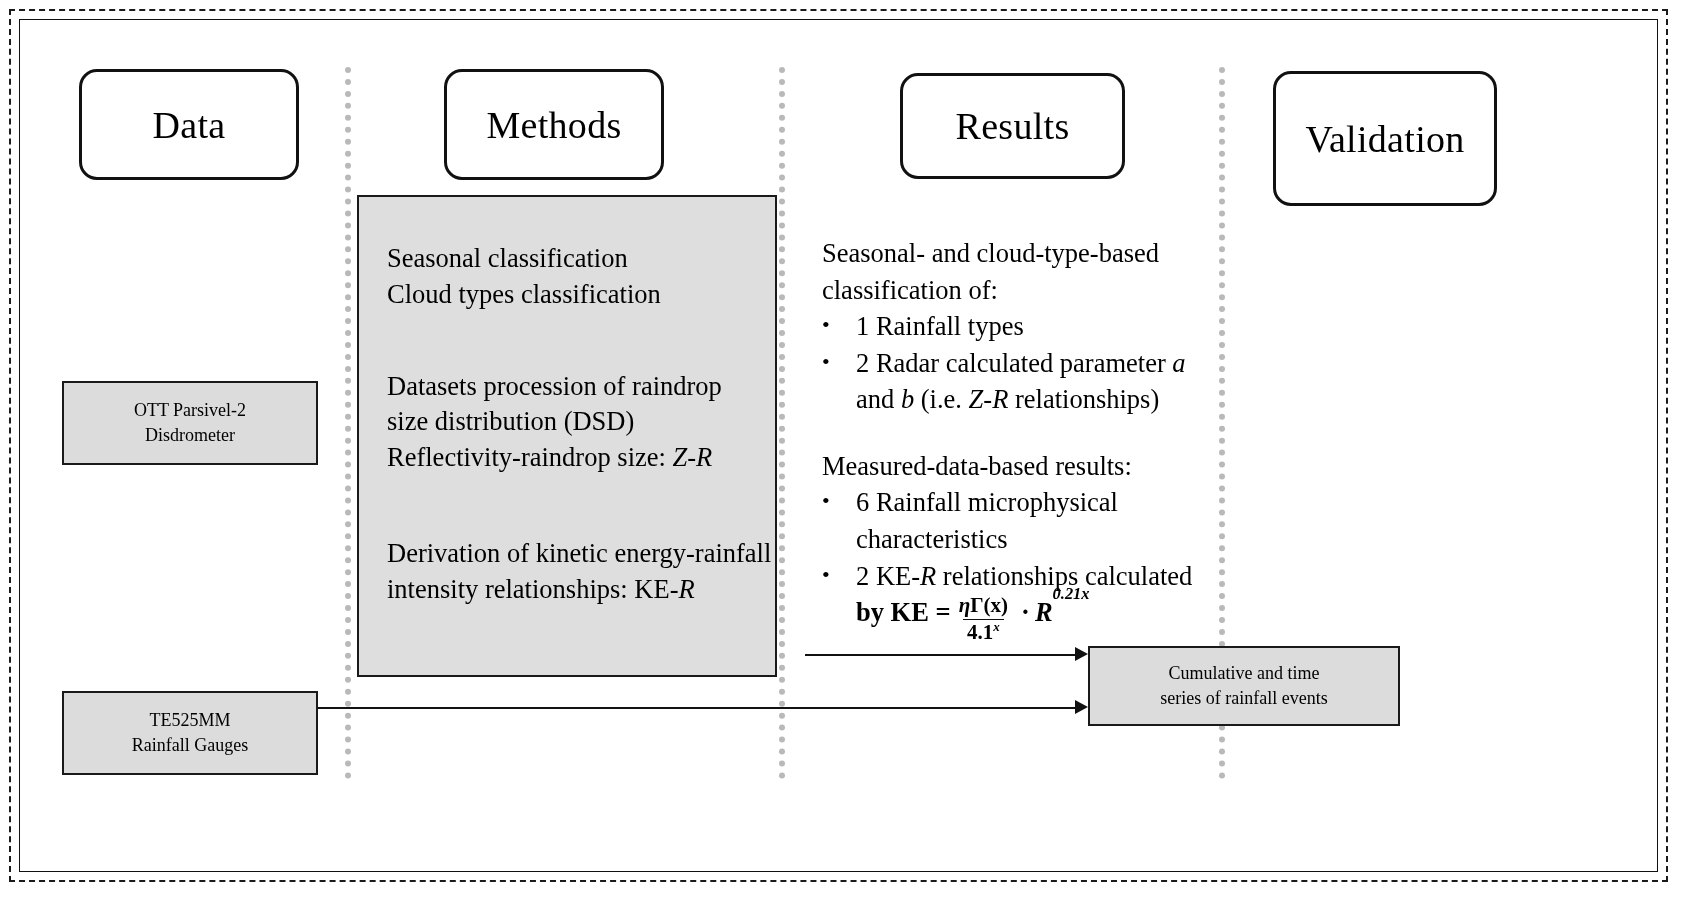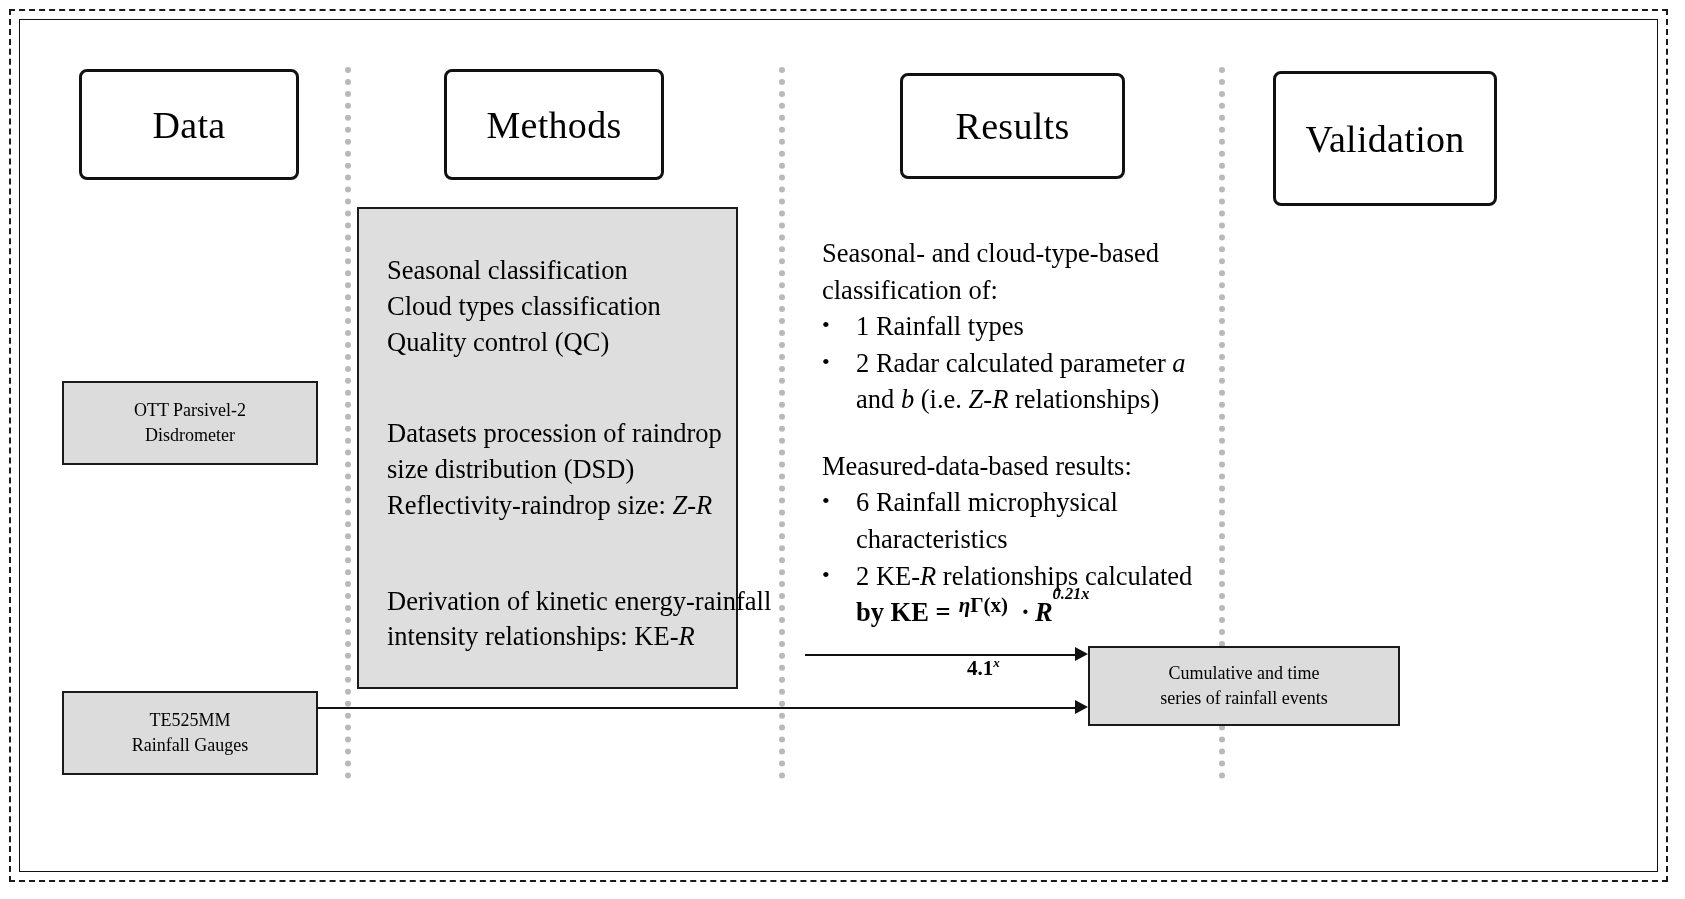--- a/index.html
+++ b/index.html
@@ -42,21 +42,21 @@
     position: absolute;
     width: 0;
     border-left: 6px dotted #b9b9b9;
     top: 67px;
     height: 712px;
   }
   
   .header-box {
     position: absolute;
     border: 3px solid #111111;
-    border-radius: 8px;
+    border-radius: 18px;
     background: #ffffff;
     box-sizing: border-box;
     display: flex;
     align-items: center;
     justify-content: center;
     font-size: 38px;
     line-height: 1;
     letter-spacing: 0.3px;
   }
   
@@ -118,21 +118,20 @@
     font-weight: bold;
   }
   .frac {
     display: inline-flex;
     flex-direction: column;
     align-items: center;
     vertical-align: middle;
     margin: 0 4px;
     font-size: 21px;
     line-height: 1.12;
-    gap: 36px;
   }
   .frac .num { padding: 0 4px 1px 4px; }
   .frac .den {
     padding: 1px 4px 0 4px;
     border-top: 1.6px solid #111111;
   }
   sup.exp { font-size: 0.62em; vertical-align: super; line-height: 0; }
   .dotop { margin: 0 5px; }
 
   
@@ -180,26 +179,25 @@
   <div class="grey-box" style="left:62px; top:381px; width:256px; height:84px;">
     <div>OTT Parsivel-2</div>
     <div>Disdrometer</div>
   </div>
 
   <div class="grey-box" style="left:62px; top:691px; width:256px; height:84px;">
     <div>TE525MM</div>
     <div>Rainfall Gauges</div>
   </div>
 
-  <div class="methods-panel" style="left:357px; top:207px; width:381px; height:482px;">
+  <div class="methods-panel" style="left:357px; top:195px; width:420px; height:482px;">
 
     <div class="m-group">
       <div class="m-line">Seasonal classification</div>
       <div class="m-line">Cloud types classification</div>
-      <div class="m-line">Quality control (QC)</div>
     </div>
 
     <div class="spacer-lg"></div>
 
     <div class="m-group">
       <div class="m-line">Datasets procession of raindrop</div>
       <div class="m-line">size distribution (DSD)</div>
       <div class="m-line"><span>Reflectivity-raindrop size: </span><i class="mathvar">Z-R</i></div>
     </div>
 

